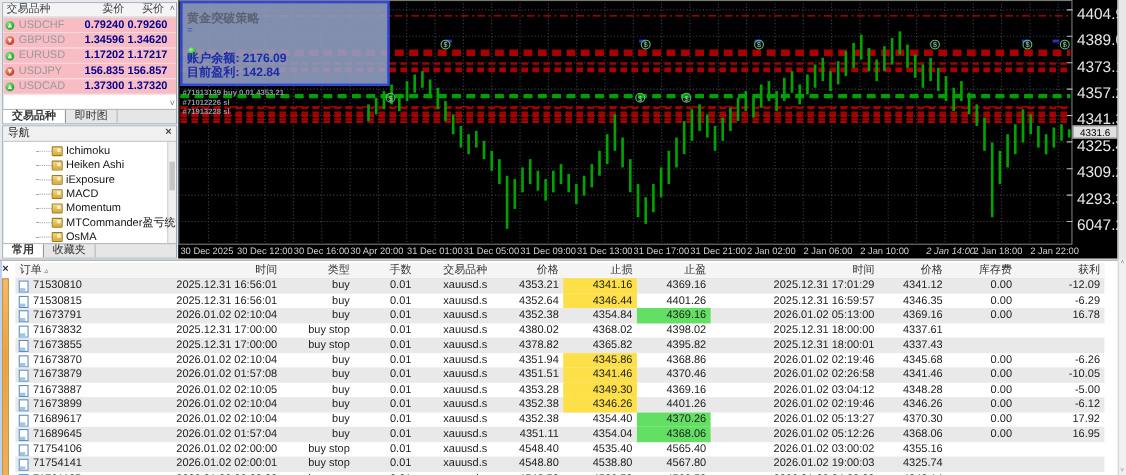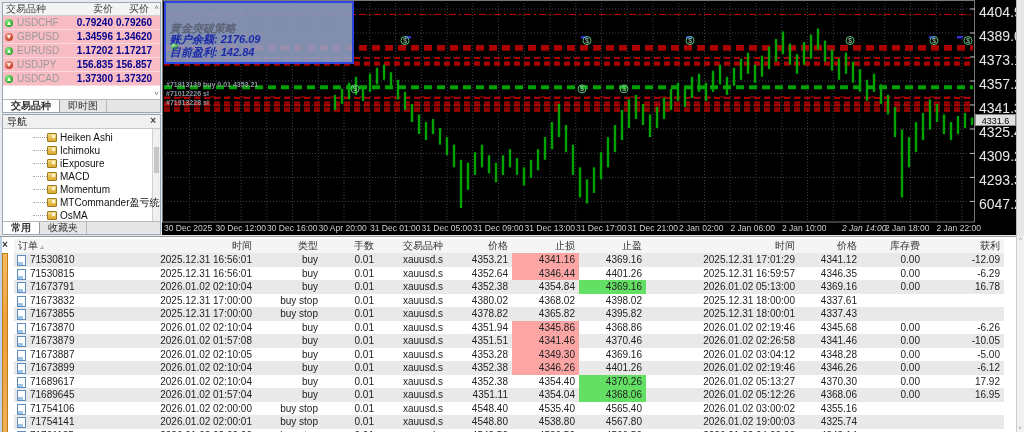--- a/index.html
+++ b/index.html
@@ -42,22 +42,22 @@
   .nav-scroll .thumb{position:absolute;left:1px;top:18px;width:5px;height:26px;background:#c6c6c6;}
   
   #chart{position:absolute;left:162px;top:0;width:854px;height:235px;background:#000;}
   #chart-svg{position:absolute;left:0;top:0;}
   #price-axis{position:absolute;left:813px;top:0;width:41px;height:222px;}
   .pa-label{position:absolute;left:4px;color:#e8e8e8;font-size:14px;white-space:nowrap;}
   #cur-price{position:absolute;left:813px;width:41px;height:12px;background:#e0e0e0;color:#000;
              font-size:9px;line-height:12px;text-align:center;border:1px solid #888;box-sizing:border-box;}
   #time-axis{position:absolute;left:0;top:223px;width:854px;height:12px;}
   .ta-label{position:absolute;top:0;color:#cfcfcf;font-size:8.5px;white-space:nowrap;}
-  #info-box{position:absolute;left:2px;top:1px;width:190px;height:63px;
-            background:rgba(148,162,198,0.88);border:2px solid #2b46e0;box-sizing:border-box;padding:18px 4px;font-style:italic;}
+  #info-box{position:absolute;left:2px;top:1px;width:190px;height:77px;
+            background:rgba(148,162,198,0.88);border:2px solid #2b46e0;box-sizing:border-box;padding:6px 4px;}
   .ib-title{color:#5a6274;font-size:11px;font-weight:bold;}
   .ib-dash{color:#2233cc;font-size:9px;line-height:6px;}
   .ib-line{color:#1c2aa8;font-size:11px;font-weight:bold;line-height:13px;}
   .ib-lines{position:absolute;left:4px;bottom:3px;}
   .ib-dot{position:absolute;left:5px;top:40px;width:7px;height:7px;border-radius:50%;
           background:radial-gradient(circle at 35% 30%,#9cf09c,#0c7a0c);}
   .order-label{position:absolute;color:#8f9aa4;font-size:7px;font-weight:bold;white-space:nowrap;}
   
   #right-edge{position:absolute;left:1016px;top:0;width:8px;height:236px;background:#e8e8e8;border-left:1px solid #bbb;box-sizing:border-box;}
   #term-scroll{position:absolute;left:1016px;top:236px;width:8px;height:196px;background:#f1f1f1;border-left:1px solid #ccc;
@@ -76,21 +76,21 @@
   .sort-ic{color:#777;font-size:7px;}
   #t-rows{position:absolute;left:14px;top:16px;width:990px;}
   .t-row{display:grid;grid-template-columns:16px 74px 152px 66px 56px 69px 65px 67px 67px 153px 62px 63px 80px;
          height:13.5px;line-height:13.5px;}
   .t-row.odd{background:#e9e9e9;}
   .t-row span{text-align:right;padding-right:4px;white-space:nowrap;overflow:hidden;}
   .t-row .c-id{text-align:left;padding-right:0;}
   .t-row .c-ic{padding:0;position:relative;}
   .doc-icon{position:absolute;left:3px;top:2px;width:7px;height:9px;background:#fff;border:1px solid #5d8cc0;}
   .doc-icon::after{content:"";position:absolute;left:0;bottom:0;width:5px;height:3px;background:#9ec4e8;}
-  .slhit{background:#fca5a5;}
+  .slhit{background:#fde047;}
   .tphit{background:#63e063;}
 </style>
 </head>
 <body>
 
 <div class="panel" id="market-watch">
   <div class="mw-head">
     <span>交易品种</span>
     <span class="r">卖价</span>
     <span class="r">买价</span>
@@ -132,22 +132,22 @@
 
 <div class="panel" id="navigator">
   <div class="nav-title">
     <span>导航</span>
     <span class="closex">×</span>
   </div>
   <div id="nav-items">
     <div class="nav-scroll">
         <div class="thumb"></div>
       </div>
-  <div class="nav-item">Heiken Ashi<i class="ind-icon"></i></div>
-      <div class="nav-item">Ichimoku<i class="ind-icon"></i></div>
+  <div class="nav-item">Ichimoku<i class="ind-icon"></i></div>
+      <div class="nav-item">Heiken Ashi<i class="ind-icon"></i></div>
       <div class="nav-item">iExposure<i class="ind-icon"></i></div>
       <div class="nav-item">MACD<i class="ind-icon"></i></div>
       <div class="nav-item">Momentum<i class="ind-icon"></i></div>
       <div class="nav-item">MTCommander盈亏统计<i class="ind-icon"></i></div>
       <div class="nav-item">OsMA<i class="ind-icon"></i></div>
     </div>
   <div class="tabbar" id="nav-tabs">
       <div class="tab active">常用</div>
       <div class="tab">收藏夹</div>
     </div>

